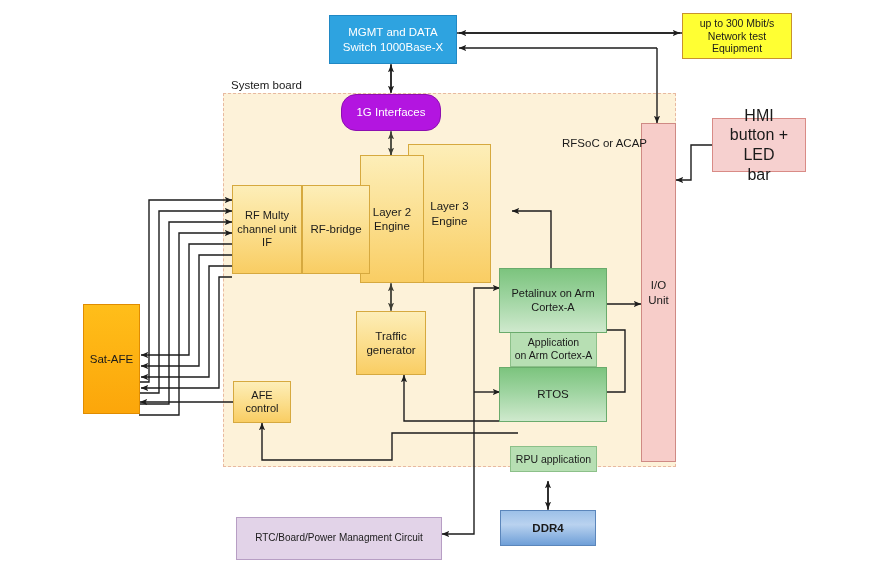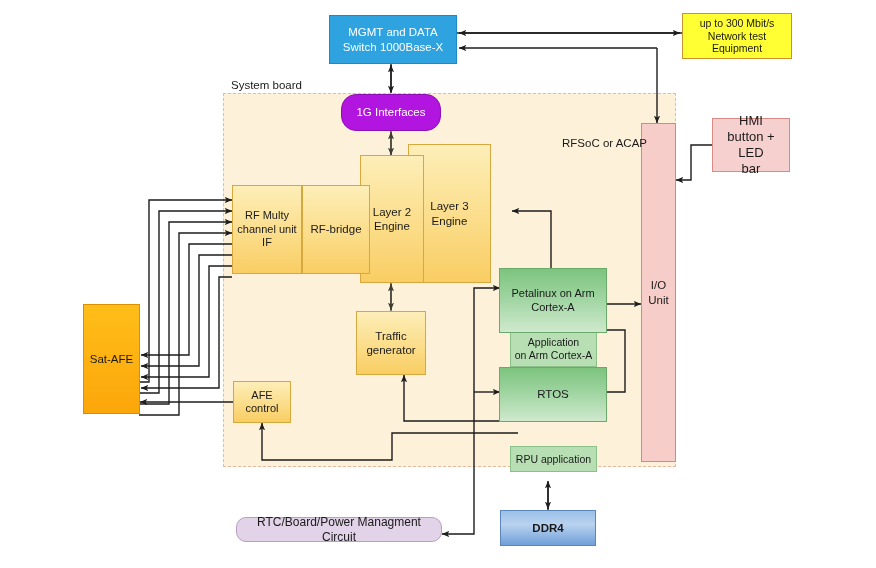--- a/index.html
+++ b/index.html
@@ -189,21 +189,21 @@
     <div>
       <span>up to 300 Mbit/s</span>
       <span>Network test Equipment</span>
     </div>
   </div>
 
   <div class="box f-purple" style="left:341px;top:94px;width:100px;height:37px;font-size:11.5px;border-radius:15px;">
     <span>1G Interfaces</span>
   </div>
 
-  <div class="box f-pink" style="left:712px;top:118px;width:78px;height:54px;font-size:13px;">
+  <div class="box f-pink" style="left:712px;top:118px;width:94px;height:54px;font-size:16px;">
     <div>
       <span>HMI</span>
       <span>button + LED</span>
       <span>bar</span>
     </div>
   </div>
 
   <div class="box f-amber" style="left:408px;top:144px;width:83px;height:139px;font-size:11.5px;z-index:3;">
     <div>
       <span>Layer 3</span>
@@ -271,17 +271,17 @@
     <div>
       <span>I/O</span>
       <span>Unit</span>
     </div>
   </div>
 
   <div class="box f-ddr" style="left:500px;top:510px;width:96px;height:36px;font-size:11.5px;">
     <span>DDR4</span>
   </div>
 
-  <div class="box f-lilac" style="left:236px;top:517px;width:206px;height:25px;font-size:12px;border-radius:10px;">
+  <div class="box f-lilac" style="left:236px;top:517px;width:206px;height:43px;font-size:10px;">
     <span>RTC/Board/Power Managment Circuit</span>
   </div>
 
 </div>
 
 </body></html>

